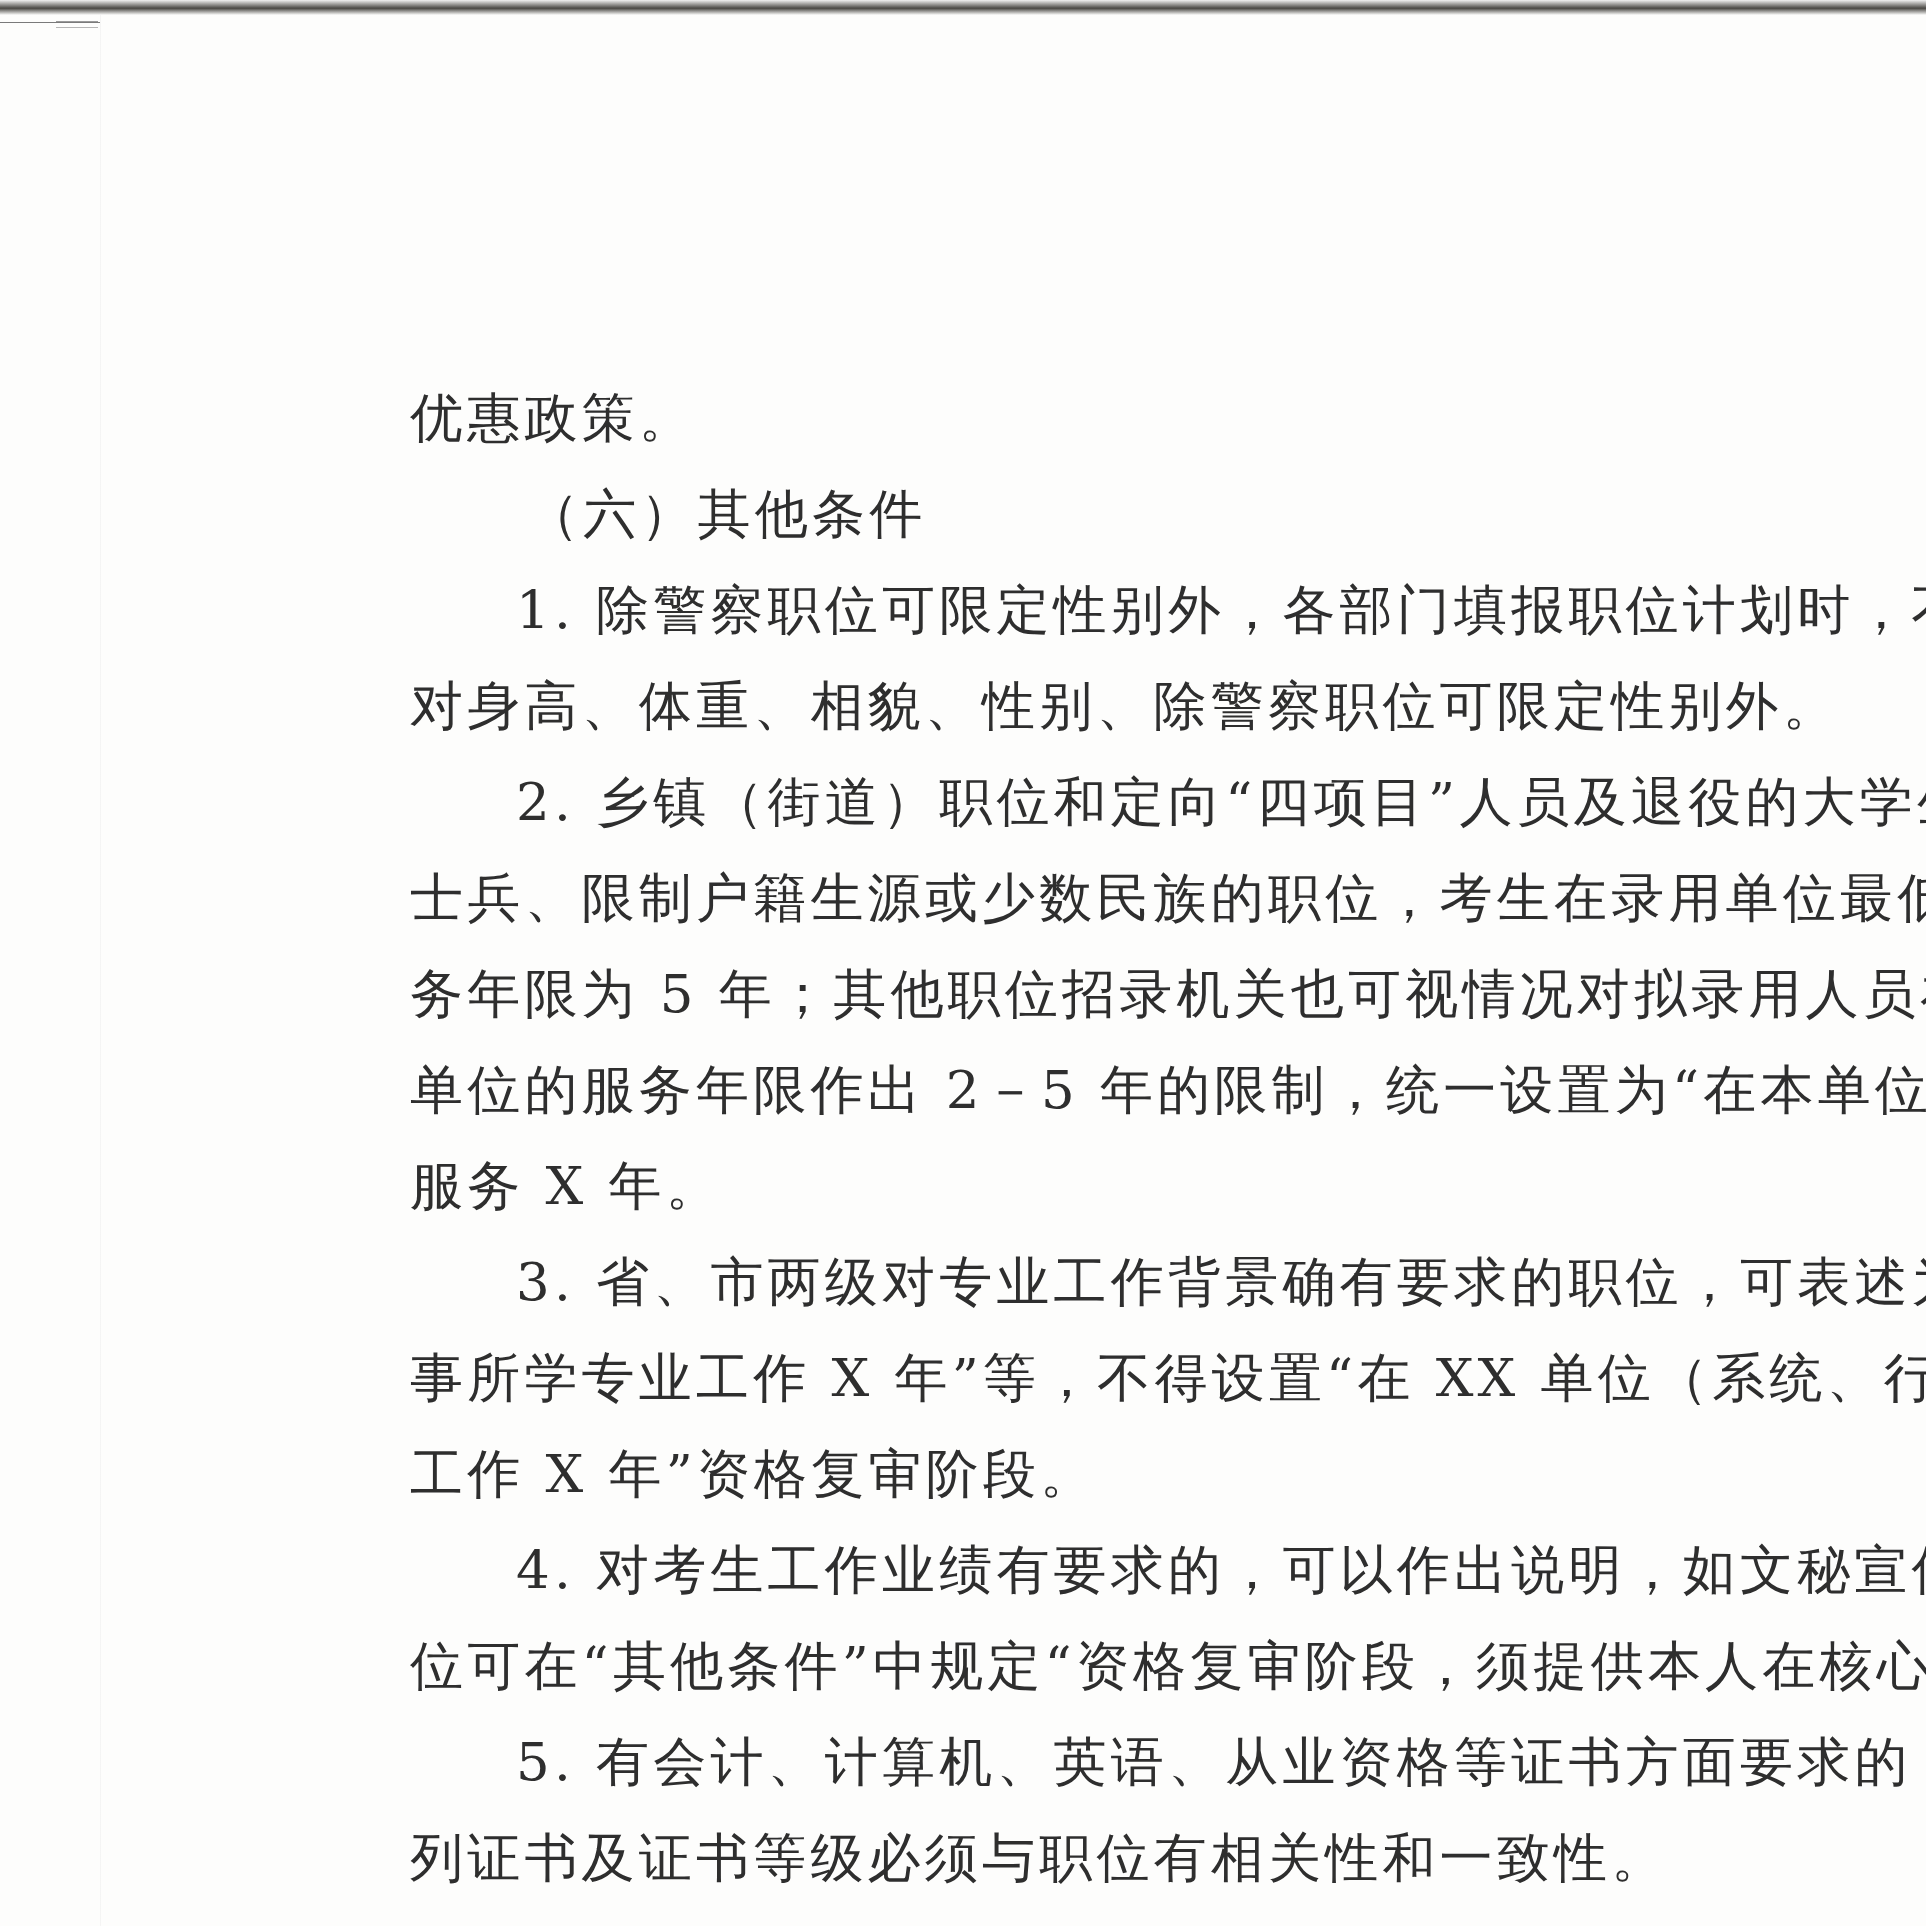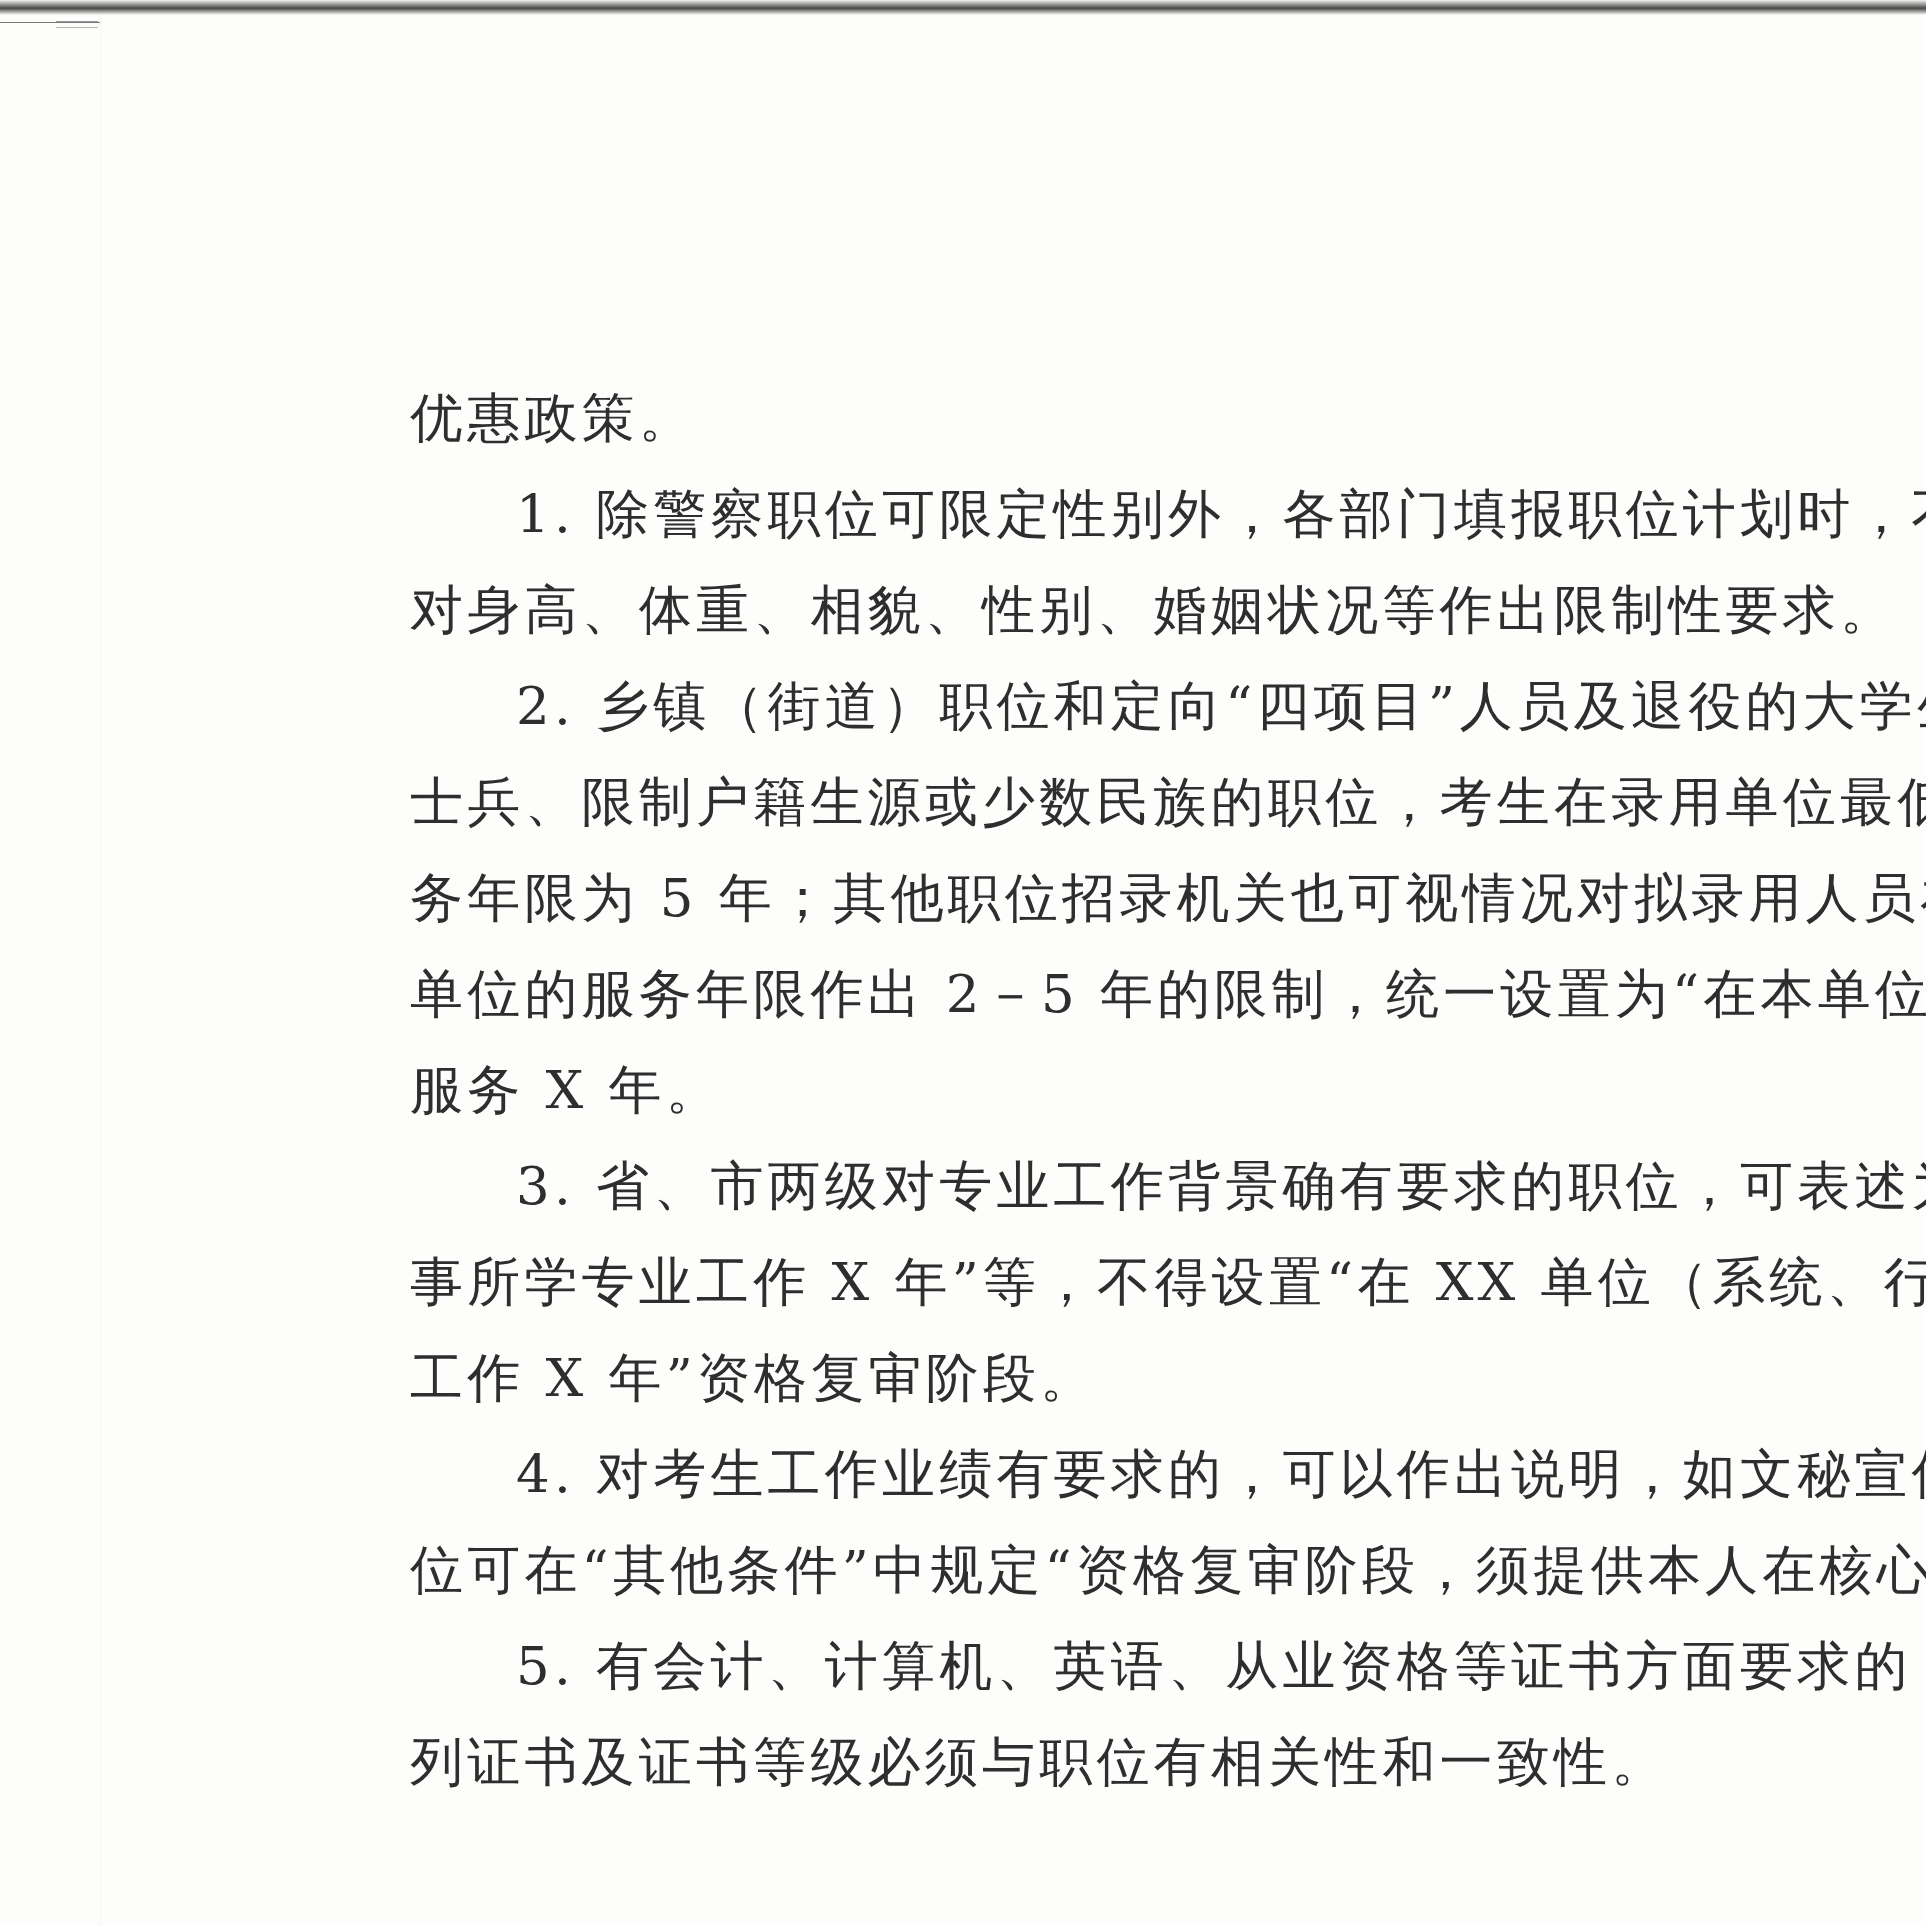--- a/index.html
+++ b/index.html
@@ -47,22 +47,23 @@
 </head>
 <body>
 
 <div class="scan-top-edge"></div>
 <div class="scan-left-strip"></div>
 <div class="scan-left-lines"></div>
 <div class="page-shadow"></div>
 
 <div class="content">
   <div class="line">优惠政策。</div>
+  <div class="line heading">（六）其他条件</div>
   <div class="line indent">1. 除警察职位可限定性别外，各部门填报职位计划时，不得</div>
-  <div class="line">对身高、体重、相貌、性别、婚姻状况等作出限制性要求。</div>
+  <div class="line">对身高、体重、相貌、性别、除警察职位可限定性别外。</div>
   <div class="line indent">2. 乡镇（街道）职位和定向“四项目”人员及退役的大学生</div>
   <div class="line">士兵、限制户籍生源或少数民族的职位，考生在录用单位最低服</div>
   <div class="line">务年限为 5 年；其他职位招录机关也可视情况对拟录用人员在本</div>
   <div class="line">单位的服务年限作出 2－5 年的限制，统一设置为“在本单位最低</div>
   <div class="line">服务 X 年。</div>
   <div class="line indent">3. 省、市两级对专业工作背景确有要求的职位，可表述为“从</div>
   <div class="line">事所学专业工作 X 年”等，不得设置“在 XX 单位（系统、行业）</div>
   <div class="line">工作 X 年”资格复审阶段。</div>
   <div class="line indent">4. 对考生工作业绩有要求的，可以作出说明，如文秘宣传岗</div>
   <div class="line">位可在“其他条件”中规定“资格复审阶段，须提供本人在核心</div>

